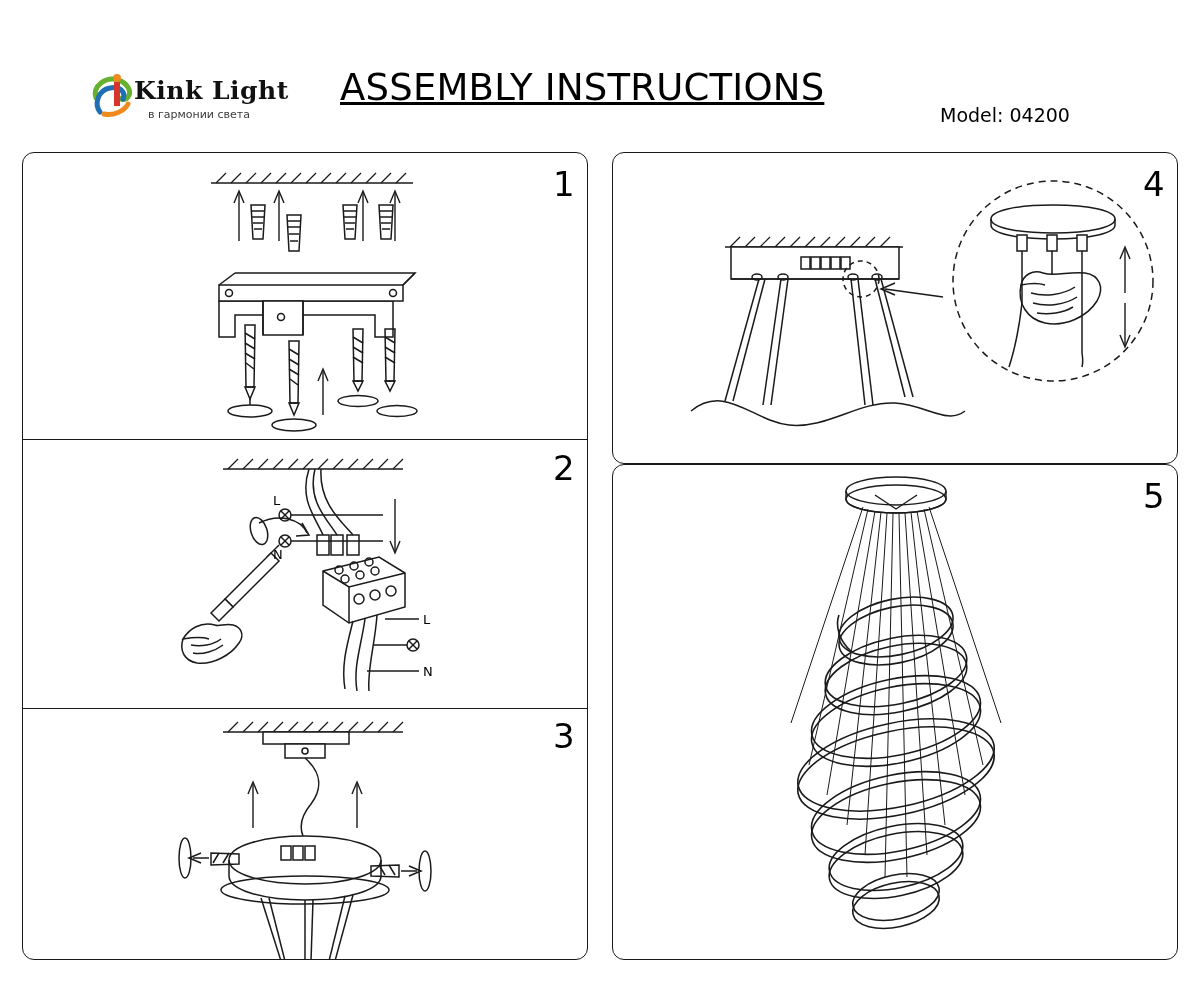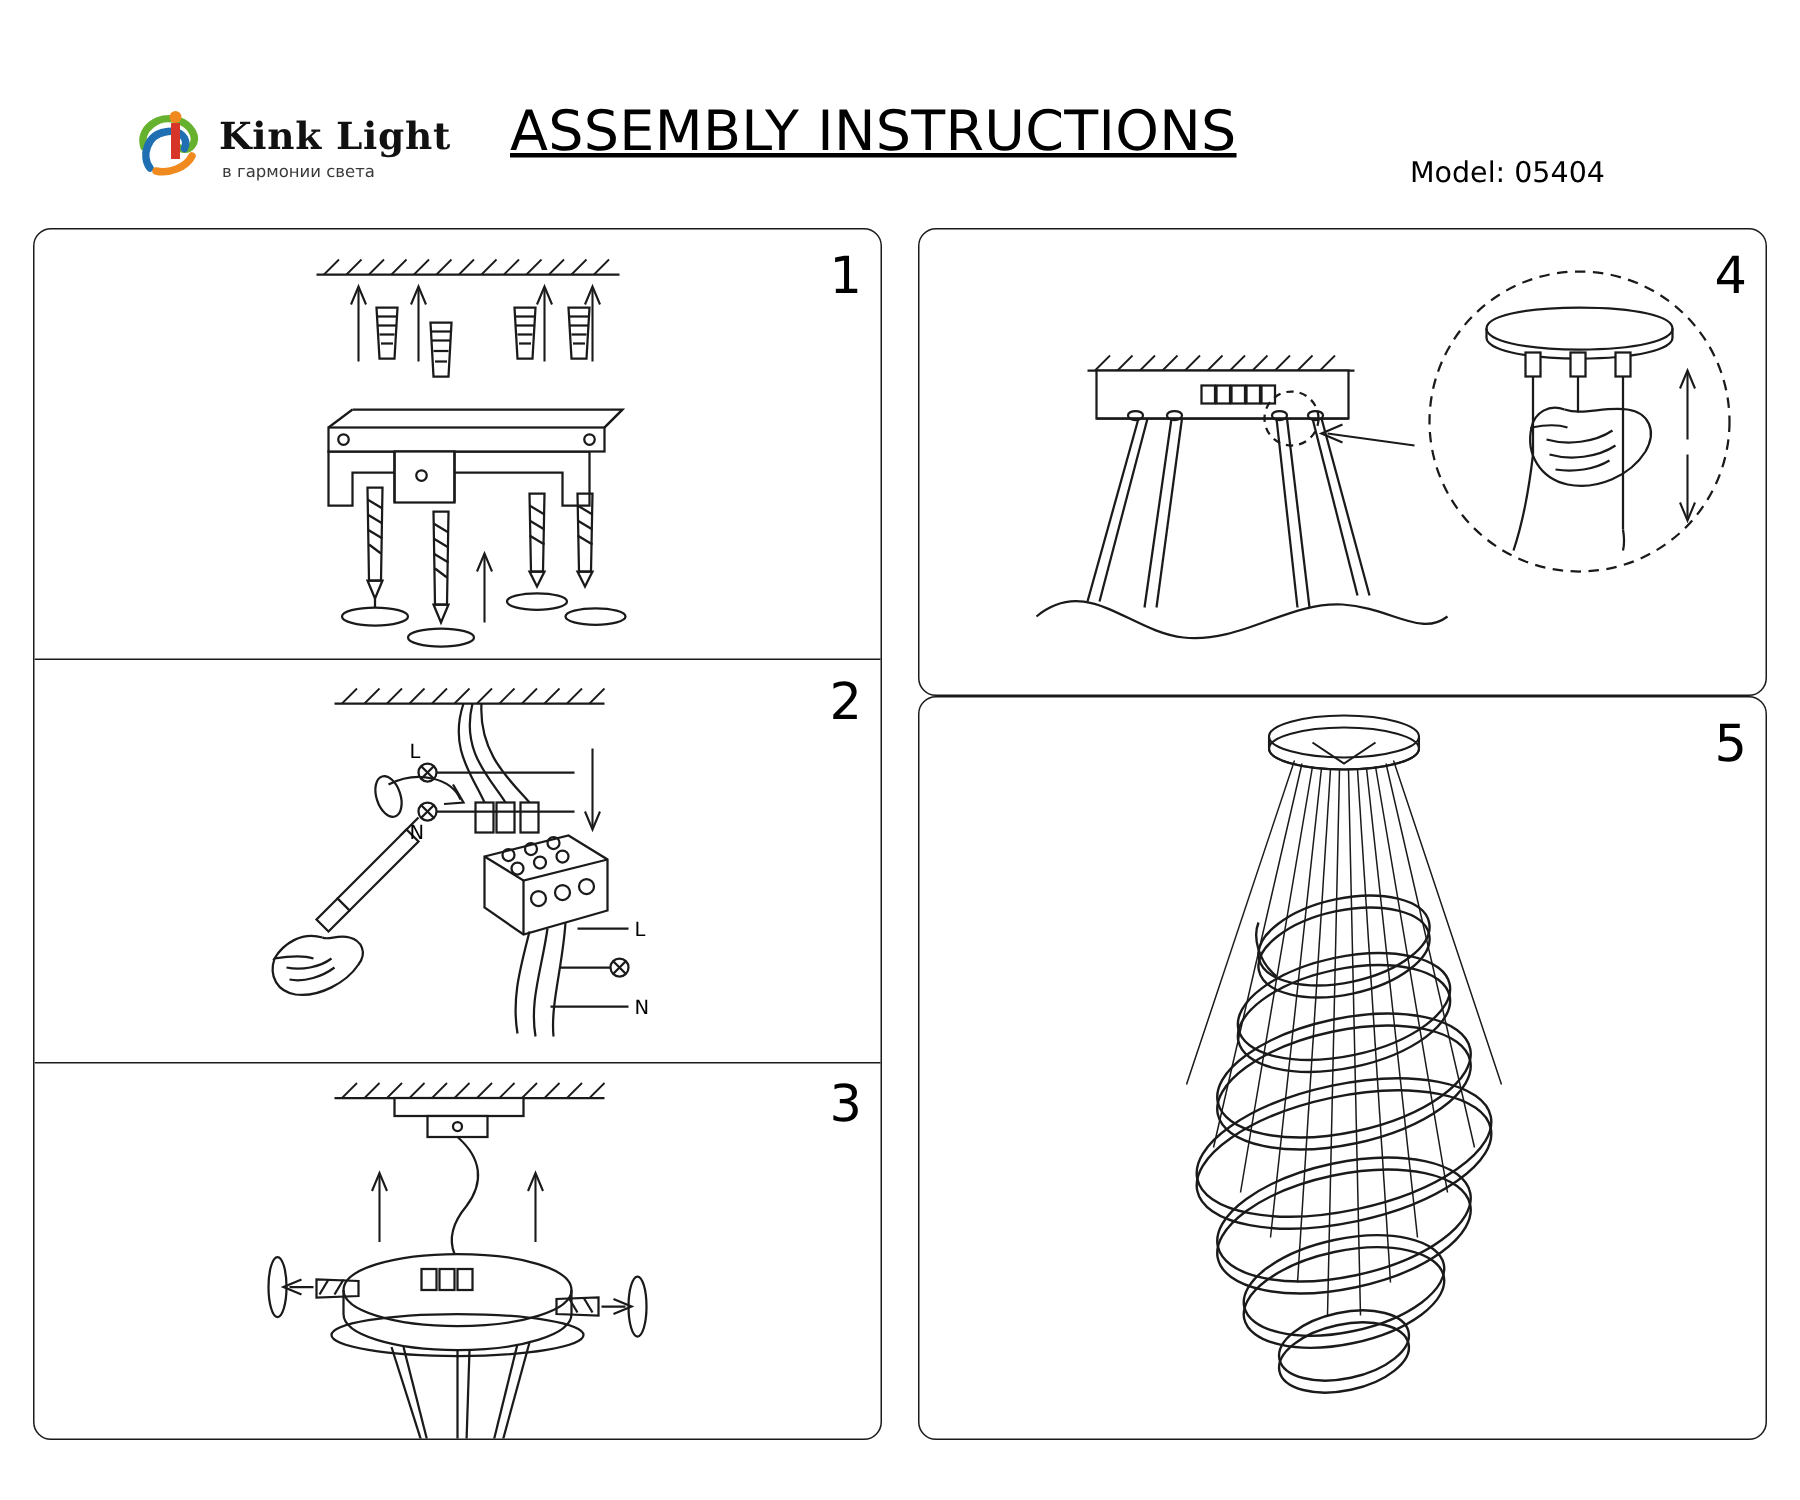--- a/index.html
+++ b/index.html
@@ -34,21 +34,21 @@
     width: 220px;
     height: 64px;
   }
   .brand-mark {
     position: absolute;
     left: 0; top: 4px;
     width: 50px; height: 48px;
   }
   .brand-name {
     position: absolute;
-    left: 56px; top: 8px;
+    left: 44px; top: 8px;
     font-family: "DejaVu Serif", serif;
     font-weight: bold;
     font-size: 25px;
     letter-spacing: 0.5px;
     color: #111;
     white-space: nowrap;
   }
   .brand-tag {
     position: absolute;
     left: 58px; top: 40px;
@@ -113,21 +113,21 @@
           <path d="M14 42 C22 44, 34 40, 38 32" fill="none" stroke="#f08a1e" stroke-width="5" stroke-linecap="round"></path>
           <path d="M24 10 L30 10 L30 34 L24 34 Z" fill="#d8352a"></path>
           <circle cx="27" cy="6" r="4" fill="#f08a1e"></circle>
         </svg>
       </div>
       <div class="brand-name">Kink Light</div>
       <div class="brand-tag">в гармонии света</div>
     </div>
 
     <div class="doc-title">ASSEMBLY INSTRUCTIONS</div>
-    <div class="model-label">Model: 05404</div>
+    <div class="model-label">Model: 04200</div>
   </div>
 
   <div class="panel" style="left:22px; top:152px; width:566px; height:808px;">
 
     <div class="step-sep" style="left:0; top:286px; width:566px;"></div>
     <div class="step-sep" style="left:0; top:555px; width:566px;"></div>
 
     <div class="step-num" style="left:530px; top:14px;">1</div>
     <div class="fig">
       <svg width="566" height="286" viewBox="0 0 566 286">

